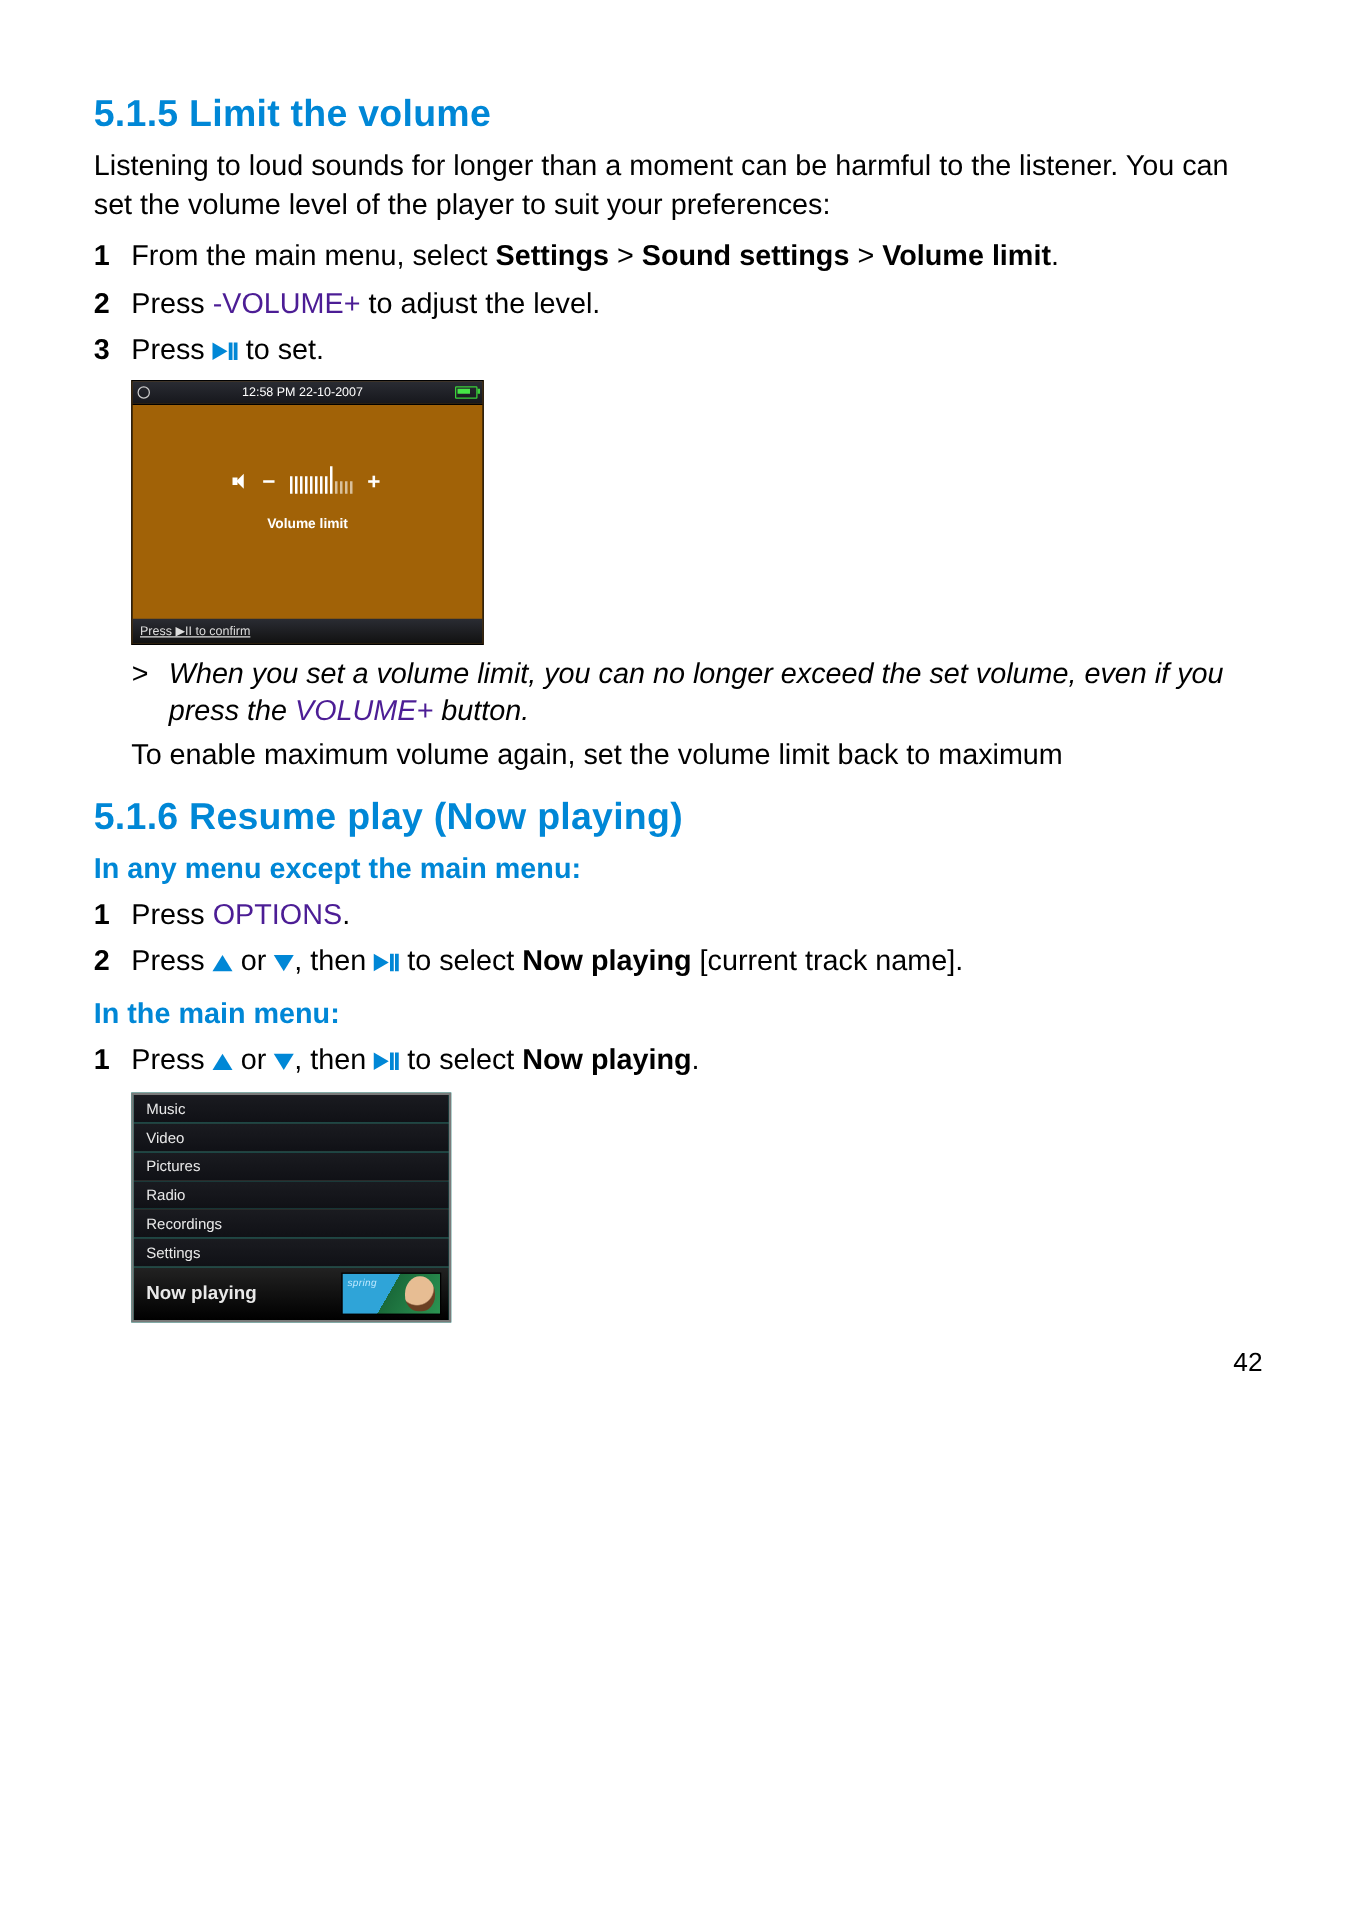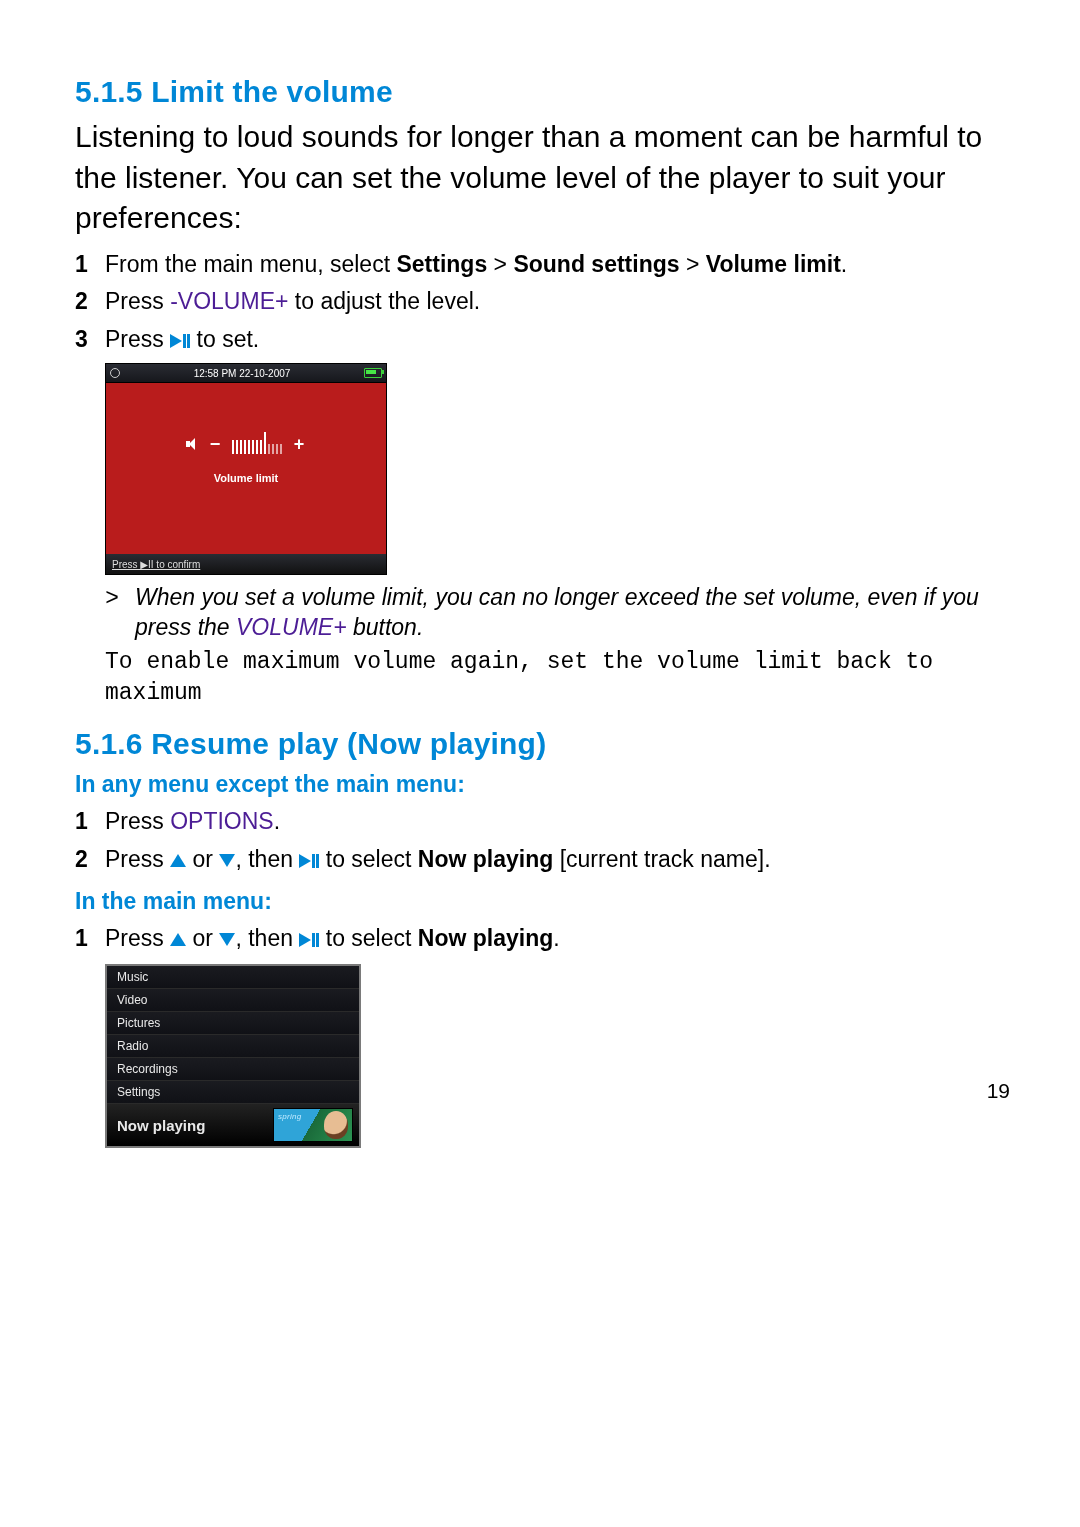--- a/index.html
+++ b/index.html
@@ -18,21 +18,21 @@
     padding: 75px 70px 50px 75px;
   }
   h3.sec {
     color: #0087d6;
     font-size: 30px;
     font-weight: 700;
     margin: 0 0 8px 0;
     letter-spacing: 0.2px;
   }
   p.body {
-    font-size: 30px;
+    font-size: 23px;
     line-height: 1.35;
     margin: 0 0 8px 0;
   }
   .ol {
     margin: 6px 0 0 0;
     padding: 0;
   }
   .li {
     display: flex;
     align-items: flex-start;
@@ -57,40 +57,39 @@
     line-height: 1.3;
     margin: 8px 0 4px 30px;
   }
   .note-row .gt {
     width: 30px; flex: 0 0 30px; font-style: italic;
   }
   .afterscreen {
     font-size: 23px;
     line-height: 1.35;
     margin: 4px 0 18px 30px;
-    font-family: Liberation Mono, monospace;
   }
   h4.sub {
     color: #0087d6;
     font-size: 23px;
     font-weight: 700;
     margin: 10px 0 4px 0;
   }
   .pgnum {
     position: absolute;
     right: 70px;
     bottom: 56px;
     font-size: 21px;
   }
 
   
   .vol-screen {
     width: 280px;
     height: 210px;
-    background: #b91c1c;
+    background: #a16207;
     border: 1px solid #000;
     position: relative;
     color: #fff;
     font-family: Arial, sans-serif;
   }
   .vol-status {
     height: 18px;
     background: linear-gradient(#2a2c33,#16171c);
     border-bottom: 1px solid #000;
     font-size: 10px;
@@ -316,14 +315,14 @@
       <div class="np">
         <span>Now playing</span>
         <span class="np-art">
           <span class="txt">spring</span>
           <span class="face"></span>
         </span>
       </div>
     </div>
   </div>
 
-  <div class="pgnum">19</div>
+  <div class="pgnum">42</div>
 </div>
 
 </body></html>

